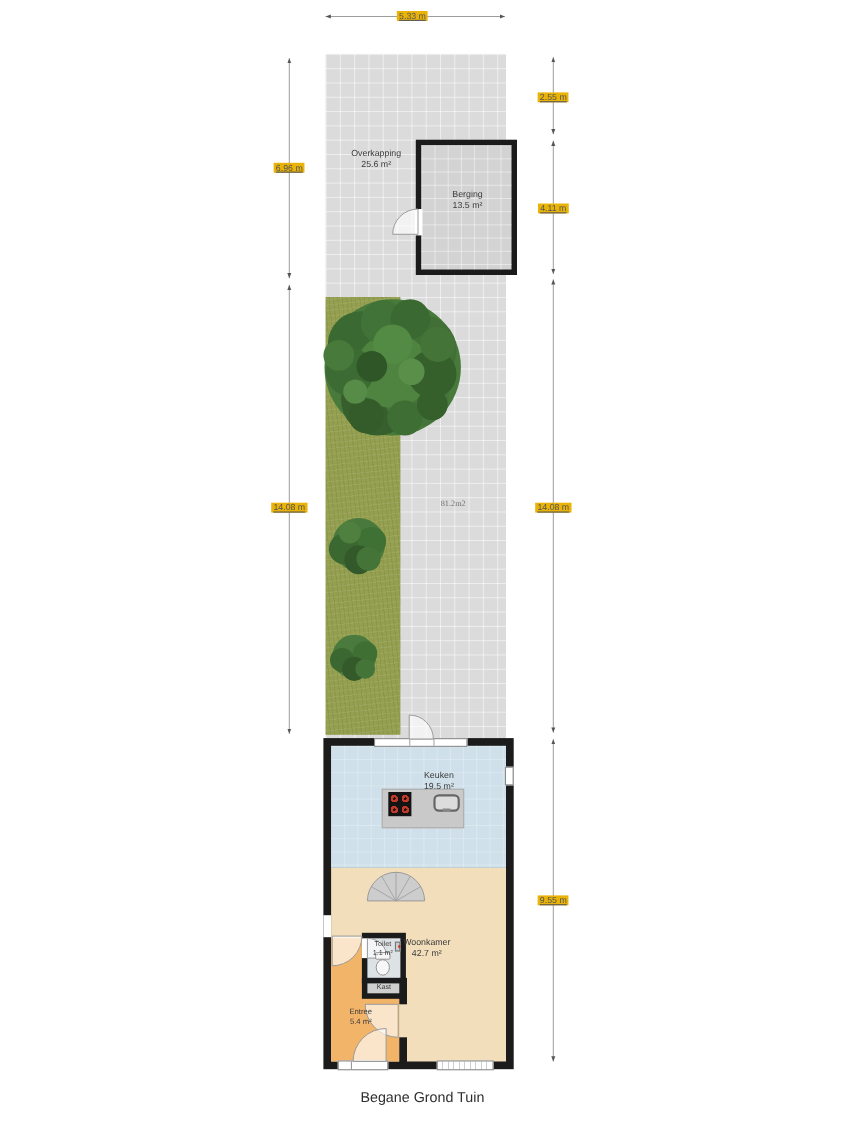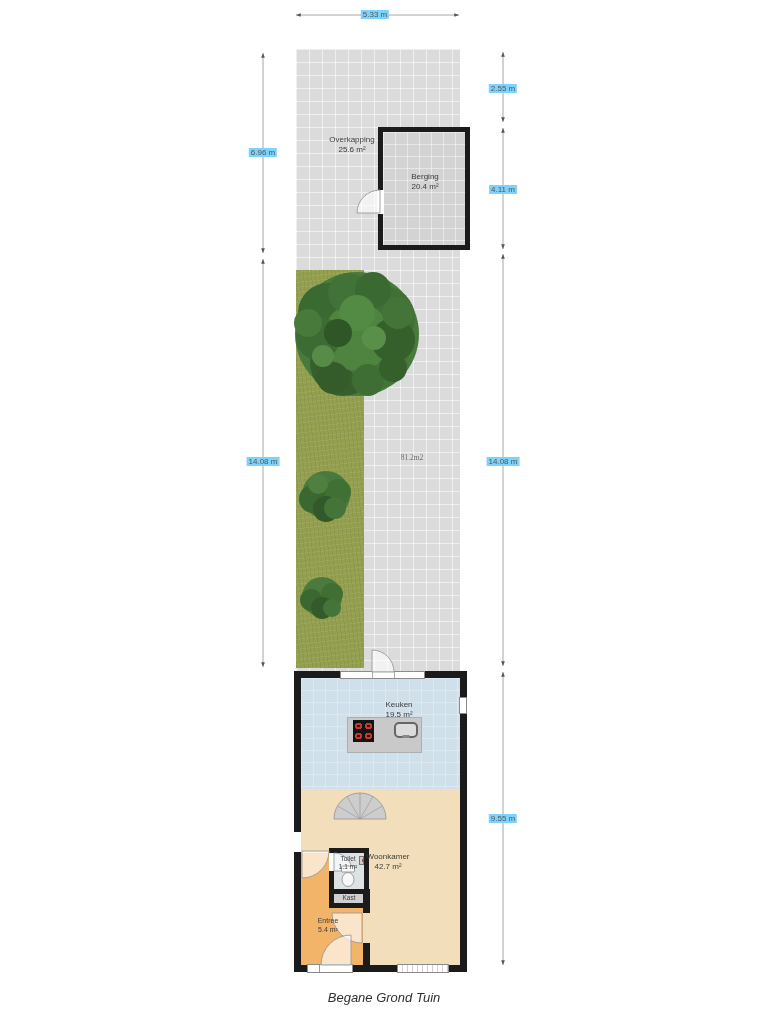--- a/index.html
+++ b/index.html
@@ -29,21 +29,21 @@
   .win{background:#fff;border:1px solid #8a8a8a;box-sizing:border-box;}
   .win-hatch{background:#fff repeating-linear-gradient(90deg, transparent 0 4px, #cfcfcf 4px 5px);
              border:1px solid #8a8a8a;box-sizing:border-box;}
   .gap{background:#fff;}
   .room-label{position:absolute;transform:translateX(-50%);text-align:center;
               font-size:8px;line-height:1.3;color:#3c3c3c;z-index:40;white-space:nowrap;}
   .room-label span{display:block;}
   .room-label.tiny{font-size:6.5px;line-height:1.25;}
   .room-label.small{font-size:7px;}
   .dim{position:absolute;transform:translateX(-50%);font-size:8px;color:#555;
-       background:#7dd3fc;padding:0 2px;z-index:40;white-space:nowrap;}
+       background:#eab308;padding:0 2px;z-index:40;white-space:nowrap;text-decoration:underline;}
   .muted{color:#6f6f6f;font-size:7.5px;}
   #plan-title{position:absolute;transform:translateX(-50%);font-size:13px;color:#2f2f2f;z-index:40;}
   .island{background:#c9c9c9;border:1px solid #aeaeae;box-sizing:border-box;}
   .cooktop{background:#141414;
            background-image:
              radial-gradient(circle 4px at 5.5px 6px,  #2a0f0c 0 1.2px, #c0392b 1.2px 3.4px, transparent 3.4px),
              radial-gradient(circle 4px at 15.5px 6px, #2a0f0c 0 1.2px, #c0392b 1.2px 3.4px, transparent 3.4px),
              radial-gradient(circle 4px at 5.5px 16px, #2a0f0c 0 1.2px, #c0392b 1.2px 3.4px, transparent 3.4px),
              radial-gradient(circle 4px at 15.5px 16px,#2a0f0c 0 1.2px, #c0392b 1.2px 3.4px, transparent 3.4px);}
   .sink{background:#dcdcdc;border:2px solid #666;border-radius:5px;box-sizing:border-box;}
@@ -182,27 +182,27 @@
         <line x1="360" y1="819" x2="382.5" y2="806"></line>
       </g>
     </g>
 
     <g fill="#f7f7f7" stroke="#888" stroke-width="0.8">
       <rect x="341.5" y="866" width="13" height="6" rx="1"></rect>
       <ellipse cx="348" cy="879.5" rx="6" ry="7"></ellipse>
     </g>
   </svg>
 
-  <div class="room-label" style="left:352px;top:135px;text-align:center;">
+  <div class="room-label" style="left:342px;top:135px;text-align:center;">
     <span>Overkapping</span>
     <span>25.6 m²</span>
   </div>
   <div class="room-label" style="left:425px;top:172px;">
     <span>Berging</span>
-    <span>20.4 m²</span>
+    <span>13.5 m²</span>
   </div>
   <div class="room-label muted" style="left:412px;top:453px;font-family:Liberation Serif, serif;">
     <span>81.2m2</span>
   </div>
   <div class="room-label" style="left:399px;top:700px;">
     <span>Keuken</span>
     <span>19.5 m²</span>
   </div>
   <div class="room-label" style="left:388px;top:852px;text-align:center;">
     <span>Woonkamer</span>
@@ -221,15 +221,15 @@
   </div>
 
   <span class="dim" style="left:375px;top:10px;">5.33 m</span>
   <span class="dim" style="left:263px;top:148px;">6.96 m</span>
   <span class="dim" style="left:263px;top:457px;">14.08 m</span>
   <span class="dim" style="left:503px;top:84px;text-align:right;">2.55 m</span>
   <span class="dim" style="left:503px;top:185px;">4.11 m</span>
   <span class="dim" style="left:503px;top:457px;">14.08 m</span>
   <span class="dim" style="left:503px;top:814px;">9.55 m</span>
 
-  <div id="plan-title" style="left:384px;top:990px;font-style:italic;">Begane Grond Tuin</div>
+  <div id="plan-title" style="left:384px;top:990px;">Begane Grond Tuin</div>
 
 </div>
 
 </body></html>

